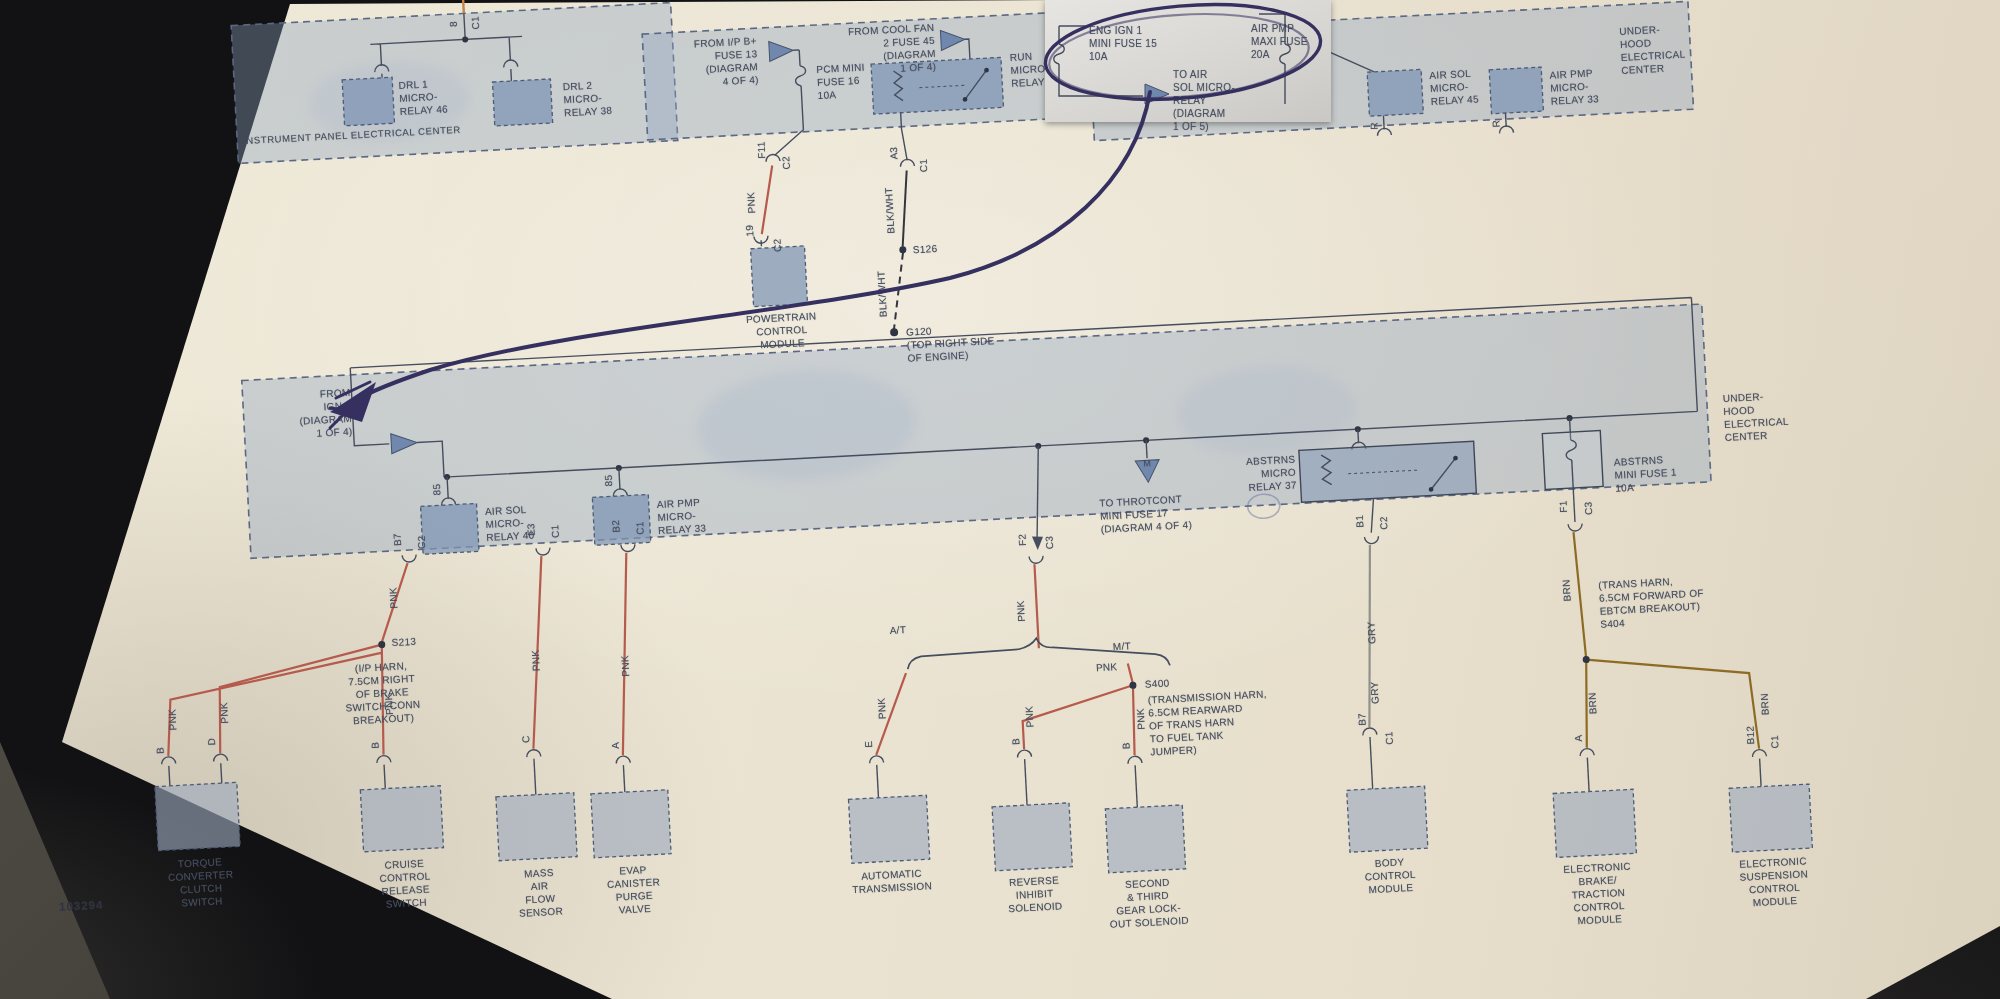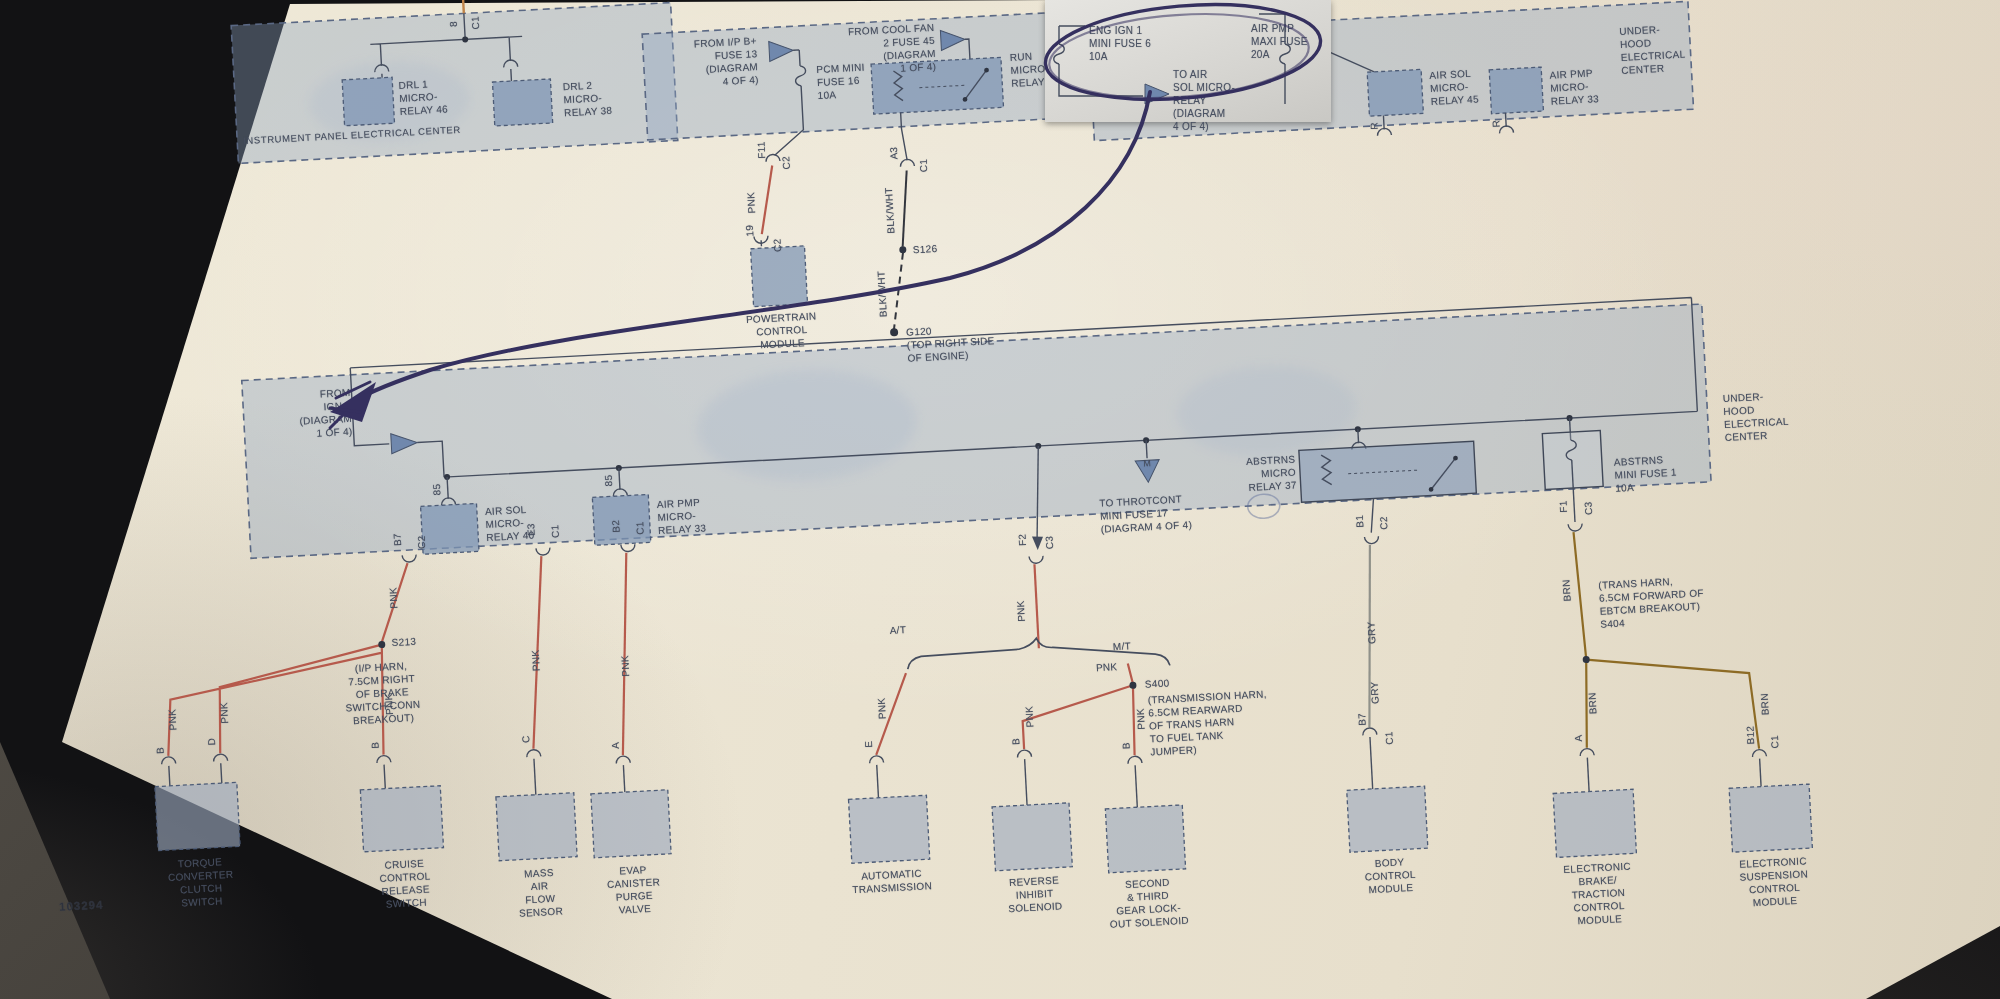--- a/index.html
+++ b/index.html
@@ -416,27 +416,27 @@
 
   <div class="inset">
     <svg width="286" height="122" viewBox="0 0 286 122">
       <path class="ink" d="M14,26 V44 m0,20 V96 H98 M240,14 V44 m0,20 V104"></path>
       <path class="ink" d="M14,44 c7,2 7,8 0,10 c-7,2 -7,8 0,10"></path>
       <path class="ink" d="M240,44 c7,2 7,8 0,10 c-7,2 -7,8 0,10"></path>
       <path class="ink" d="M14,26 H40 M240,14 H214"></path>
       <polygon class="tri" points="100,84 100,104 124,94"></polygon>
     </svg>
     <div class="lb" style="left:44px;top:24px;">ENG IGN 1
-MINI FUSE 6
+MINI FUSE 15
 10A</div>
     <div class="lb" style="left:128px;top:68px;">TO AIR
 SOL MICRO-
 RELAY
 (DIAGRAM
-4 OF 4)</div>
+1 OF 5)</div>
     <div class="lb" style="left:206px;top:22px;">AIR PMP
 MAXI FUSE
 20A</div>
   </div>
 
   <svg width="2000" height="999" viewBox="0 0 2000 999">
     <ellipse class="pen" cx="1183" cy="52" rx="138" ry="46" stroke-width="3.4" transform="rotate(-5 1183 52)"></ellipse>
     <ellipse class="pen" cx="1179" cy="56" rx="130" ry="41" stroke-width="2.2" opacity=".55" transform="rotate(-4 1179 56)"></ellipse>
     <path class="pen" stroke-width="4" d="M1150,92 C1135,180 1060,250 950,278 C800,312 560,330 430,370 C400,380 370,392 356,400"></path>
     <polygon class="penfill" points="376,382 330,412 362,422"></polygon>

